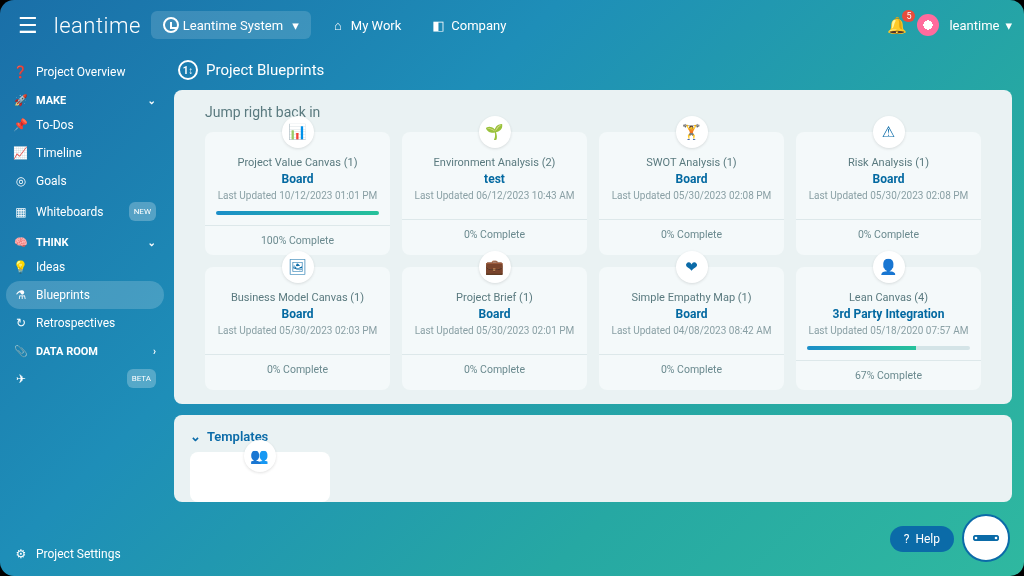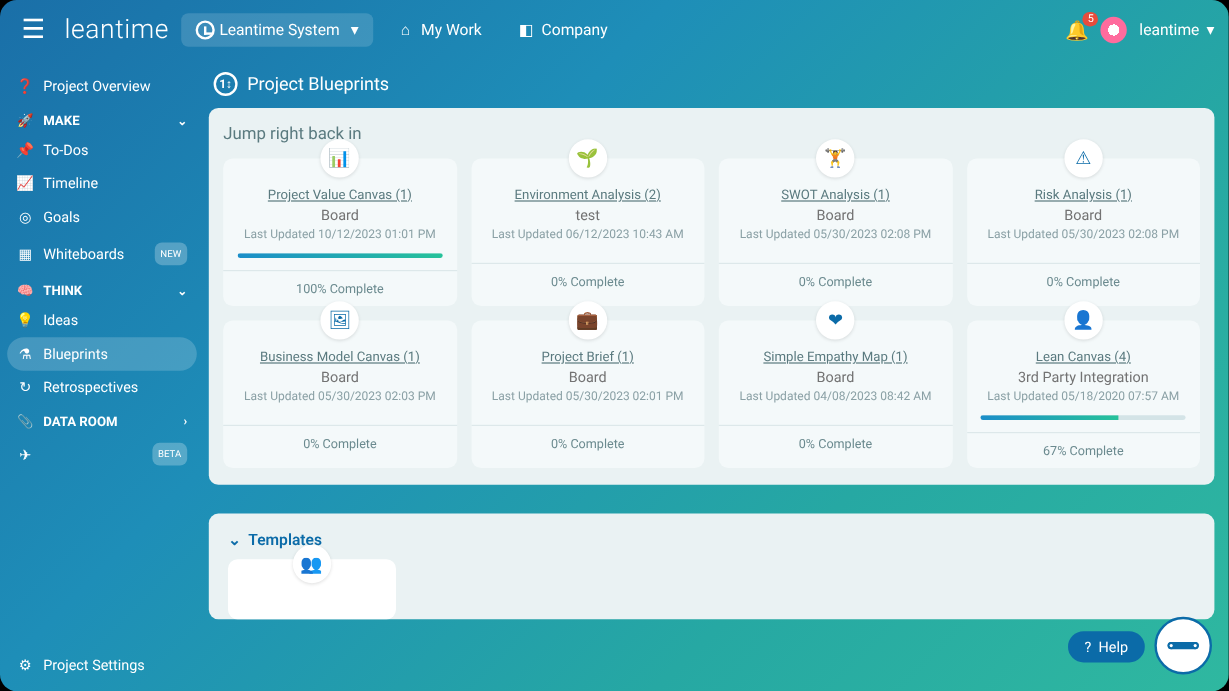--- a/index.html
+++ b/index.html
@@ -22,27 +22,27 @@
 .sidebar { width: 170px; padding: 8px 0; display: flex; flex-direction: column; color: #fff; font-size: 12px; }
 .side-item { padding: 7px 14px; display: flex; align-items: center; gap: 8px; cursor: pointer; position: relative; }
 .side-item.active { background: rgba(255,255,255,0.18); border-radius: 14px; margin: 0 6px; padding: 7px 8px; }
 .side-section { padding: 8px 14px 4px; font-size: 11px; font-weight: 700; display: flex; align-items: center; gap: 8px; cursor: pointer; }
 .side-badge { background: rgba(255,255,255,0.25); font-size: 8px; padding: 5px 5px; border-radius: 6px; margin-left: auto; }
 .side-chev { margin-left: auto; font-size: 10px; }
 .side-bottom { margin-top: auto; }
 .main { flex: 1; display: flex; flex-direction: column; overflow: hidden; padding: 6px 12px 0 4px; }
 .page-title { color: #fff; font-size: 15px; display: flex; align-items: center; gap: 8px; padding: 4px 4px 10px; }
 .page-title .title-icon { width: 20px; height: 20px; border: 2px solid #fff; border-radius: 50%; display: flex; align-items: center; justify-content: center; font-size: 10px; font-weight: bold; }
-.panel { background: #eaf2f3; border-radius: 8px; padding: 14px 12px; margin-bottom: 24px; }
+.panel { background: #eaf2f3; border-radius: 8px; padding: 14px 31px; margin-bottom: 11px; }
 .panel-title { color: #5a7a7f; font-size: 14px; margin-bottom: 12px; }
 .cards { display: grid; grid-template-columns: repeat(4, 1fr); gap: 12px; }
 .card { background: #f4f9fa; border-radius: 8px; display: flex; flex-direction: column; align-items: center; overflow: visible; position: relative; padding-top: 18px; cursor: pointer; }
 .card-icon { position: absolute; top: -16px; width: 32px; height: 32px; background: #fff; border-radius: 50%; display: flex; align-items: center; justify-content: center; color: #0b6ba8; font-size: 15px; box-shadow: 0 1px 3px rgba(0,0,0,0.12); }
-.card-name { font-size: 11px; color: #5a7a7f; margin-top: 6px; text-align: center; text-decoration: underline; }
-.card-sub { font-size: 12px; color: #737373; margin-top: 3px; }
+.card-name { font-size: 11px; color: #5a7a7f; margin-top: 6px; text-align: center; }
+.card-sub { font-size: 12px; color: #0369a1; margin-top: 3px; font-weight: bold; }
 .card-date { font-size: 10px; color: #8aa0a5; margin-top: 4px; margin-bottom: 10px; }
 .progress-wrap { width: 88%; height: 4px; background: #d4e4e7; border-radius: 3px; overflow: hidden; margin-bottom: 2px; }
 .progress-bar { height: 100%; background: linear-gradient(90deg, #1b8ec9, #26c29a); }
 .card-footer { width: 100%; border-top: 1px solid #dde8ea; padding: 8px 0; text-align: center; font-size: 10.5px; color: #6b8a8f; margin-top: 8px; }
 .templates-panel { background: #eaf2f3; border-radius: 8px; padding: 14px 16px 0; }
 .templates-header { color: #0b6ba8; font-size: 13px; font-weight: 600; display: flex; align-items: center; gap: 6px; cursor: pointer; margin-bottom: 8px; }
 .templates-desc { color: #6b8a8f; font-size: 11px; margin-bottom: 10px; line-height: 1.45; }
 .template-card { background: #fff; border-radius: 8px; width: 140px; height: 50px; display: flex; align-items: flex-start; justify-content: center; padding-top: 6px; position: relative; }
 .template-card .card-icon { top: -12px; }
 .help-pill { position: absolute; bottom: 24px; right: 70px; background: #0b6ba8; color: #fff; font-size: 12px; padding: 6px 14px; border-radius: 16px; display: flex; align-items: center; gap: 6px; cursor: pointer; }

